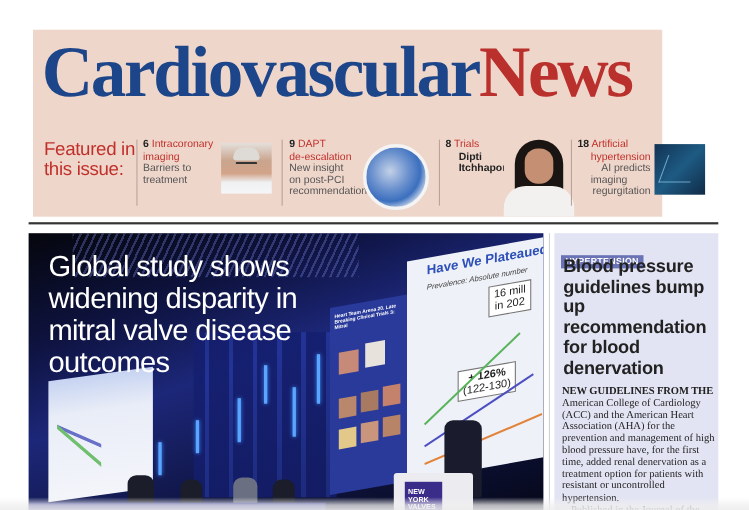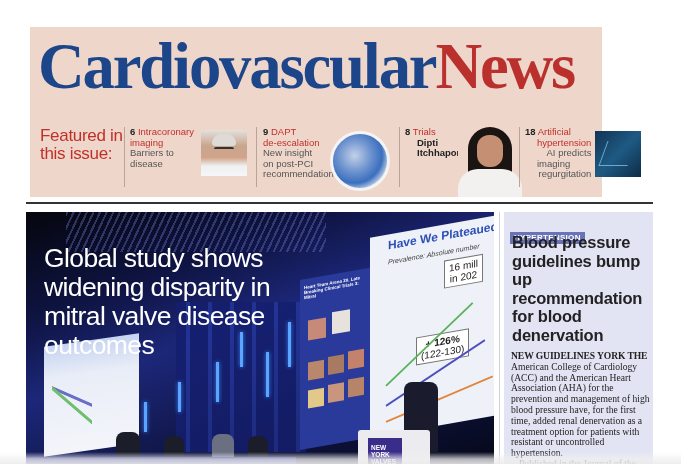--- a/index.html
+++ b/index.html
@@ -147,21 +147,20 @@
     position: absolute; left: 10px; top: 8px; width: 34px; height: 30px; background: #3a2d8a;
     color: #fff; font-size: 6.5px; font-weight: bold; line-height: 7px; padding: 6px 3px 0;
   }
   .table-front {
     position: absolute; left: 0; top: 245px; width: 270px; height: 7px; background: #2a2f8a;
   }
   .hero-headline {
     position: absolute; left: 18px; top: 16px; width: 240px;
     font-size: 26.5px; line-height: 29px; color: #ffffff; letter-spacing: -0.6px;
     font-weight: normal;
-    margin-top: 16px;
   }
 
   .sidebar {
     position: absolute; left: 504px; top: 212px; width: 149px; height: 252px;
     background: #e2e4f3;
   }
   .sidebar-divider { position: absolute; left: 499px; top: 212px; width: 1px; height: 252px; background: #cfd1da; }
   .tag {
     position: absolute; left: 6px; top: 20px; padding: 1px 4px; background: #6a73b5; color: #fff;
     font-size: 8px; font-weight: bold; letter-spacing: 0.3px; line-height: 10px;
@@ -195,21 +194,21 @@
     <div>Featured in</div>
     <div>this issue:</div>
   </div>
 
   <div class="feat-divider" style="left:94px;"></div>
   <div class="feat-item" style="left:100px;">
     <span class="num">6</span>
     <span class="title">Intracoronary</span><br>
     <span class="title">imaging</span>
     <span class="desc">Barriers to</span>
-    <span class="desc">disease</span>
+    <span class="desc">treatment</span>
   </div>
   <div class="thumb-man"></div>
 
   <div class="feat-divider" style="left:226px;"></div>
   <div class="feat-item" style="left:233px;">
     <span class="num">9</span>
     <span class="title">DAPT</span><br>
     <span class="title">de-escalation</span>
     <span class="desc">New insight</span>
     <span class="desc">on post-PCI</span>
@@ -297,19 +296,19 @@
 
   <h1 class="hero-headline">Global study shows widening disparity in mitral valve disease outcomes</h1>
 </div>
 
 <div class="sidebar-divider"></div>
 
 <div class="sidebar">
   <div class="tag">HYPERTENSION</div>
   <h2 class="side-headline">Blood pressure guidelines bump up recommendation for blood denervation</h2>
   <div class="side-body">
-    <span class="lead">NEW GUIDELINES YORK THE</span>
+    <span class="lead">NEW GUIDELINES FROM THE</span>
     <span>American College of Cardiology (ACC) and the American Heart Association (AHA) for the prevention and management of high blood pressure have, for the first time, added renal denervation as a treatment option for patients with resistant or uncontrolled hypertension.</span>
     <span class="cont">Published in the Journal of the</span>
   </div>
 </div>
 
 <div class="fade-bottom"></div>
 
 </body></html>

